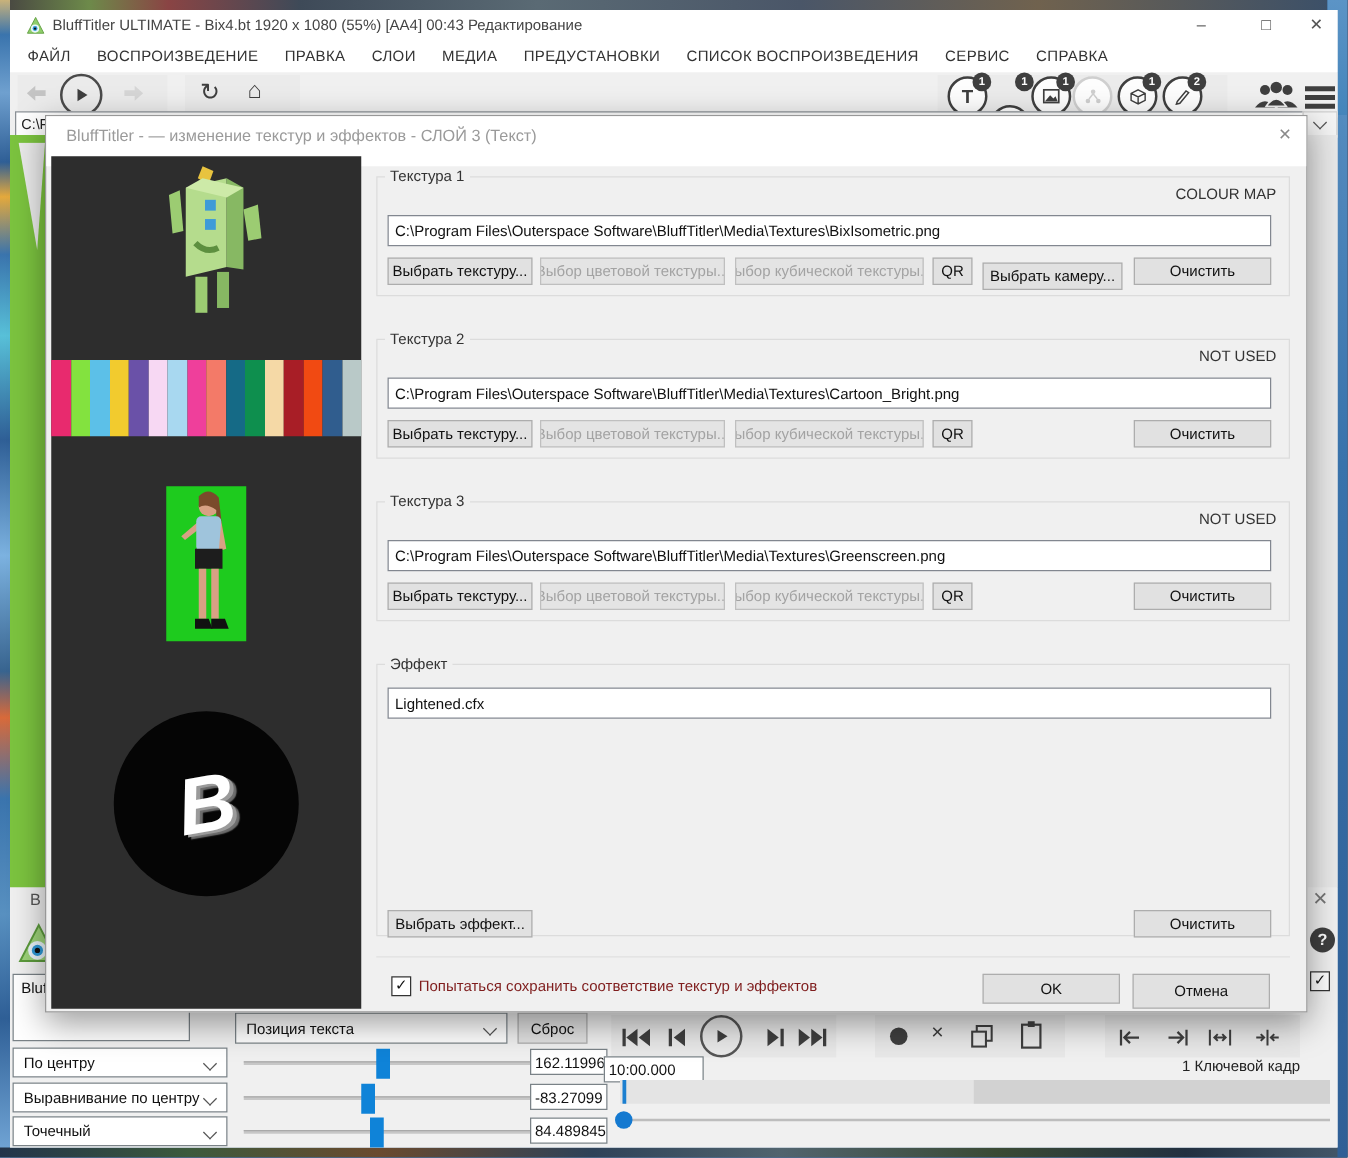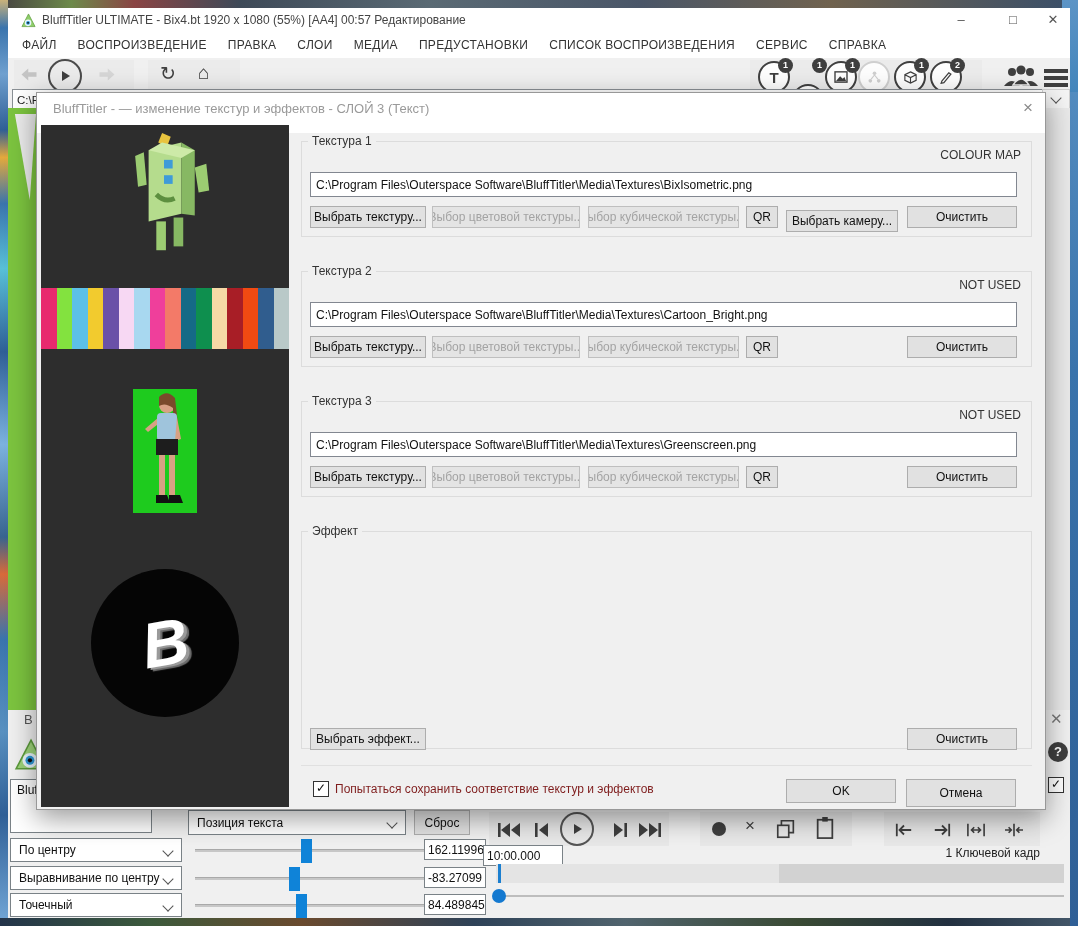--- a/index.html
+++ b/index.html
@@ -100,21 +100,21 @@
 
   <div class="abs win">
 
     <div class="titlebar">
       <svg class="abs" style="left:13px;top:5px;" width="15" height="15" viewBox="0 0 32 32">
         <polygon points="16,2 30,29 2,29" fill="#8fce6a" stroke="#5c9b3c" stroke-width="1.5"></polygon>
         <circle cx="15" cy="21" r="7" fill="#eaf5fb"></circle>
           <circle cx="15" cy="21" r="4.2" fill="#2e9ad8"></circle>
           <circle cx="15" cy="21" r="2" fill="#111"></circle>
       </svg>
-      <span class="title-text">BluffTitler ULTIMATE  - Bix4.bt 1920 x 1080 (55%) [AA4] 00:57 Редактирование</span>
+      <span class="title-text">BluffTitler ULTIMATE  - Bix4.bt 1920 x 1080 (55%) [AA4] 00:43 Редактирование</span>
       <span class="win-ctl" style="left:938px;">–</span>
       <span class="win-ctl" style="left:990px;">□</span>
       <span class="win-ctl" style="left:1030px;">✕</span>
     </div>
 
     <div class="menubar">
         <span class="menu-item">ФАЙЛ</span>
         <span class="menu-item">ВОСПРОИЗВЕДЕНИЕ</span>
         <span class="menu-item">ПРАВКА</span>
         <span class="menu-item">СЛОИ</span>
@@ -414,20 +414,21 @@
       <input class="path-input" readonly="" value="C:\Program Files\Outerspace Software\BluffTitler\Media\Textures\Greenscreen.png" style="">
       <div class="btn" style="left:8px;top:64px;width:116px;">Выбрать текстуру...</div>
       <div class="btn dis" style="left:130px;top:64px;width:148px;">Выбор цветовой текстуры...</div>
       <div class="btn dis" style="left:286px;top:64px;width:151px;">ыбор кубической текстуры.</div>
       <div class="btn" style="left:444px;top:64px;width:32px;">QR</div>
       <div class="btn" style="left:605px;top:64px;width:110px;">Очистить</div>
     </div>
 
     <div class="groupbox" style="top:438px;height:218px;">
       <span class="legend">Эффект</span>
+      <input class="fx-input" style="top: 18px;" readonly="" value="Lightened.cfx">
       <div class="btn" style="left:8px;top:196px;width:116px;">Выбрать эффект...</div>
       <div class="btn" style="left:605px;top:196px;width:110px;">Очистить</div>
     </div>
 
     <div class="abs" style="left:264px;top:672px;width:731px;border-top:1px solid #e0e0e0;"></div>
     <div class="cb abs" style="left:276px;top:688px;">✓</div>
     <span class="abs" style="left:298px;top:689px;font-size:12px;color:#7f1d1d;">Попытаться сохранить соответствие текстур и эффектов</span>
     <div class="btn" style="left:749px;top:686px;width:110px;height:24px;">OK</div>
     <div class="btn" style="left:869px;top:686px;width:110px;height:28px;">Отмена</div>
   </div>

